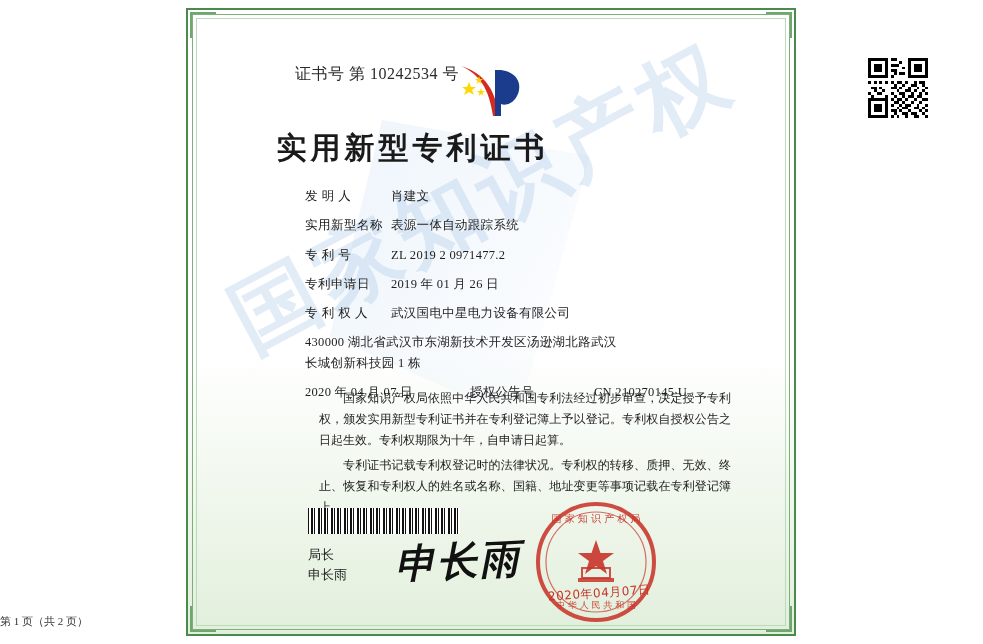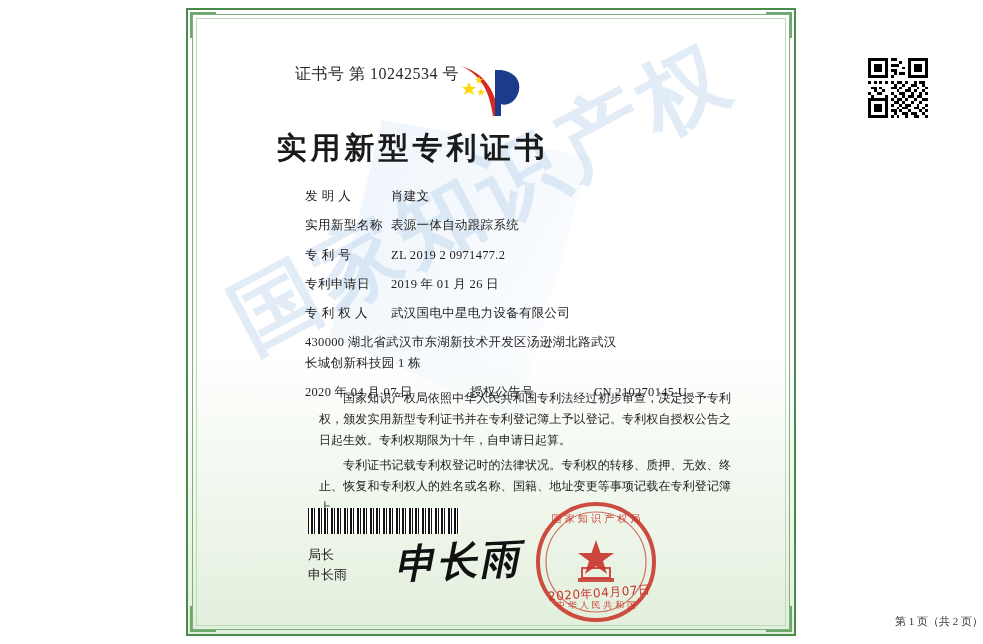--- a/index.html
+++ b/index.html
@@ -238,21 +238,21 @@
     letter-spacing: 0.5px;
     transform: rotate(-4deg);
     font-family: "DejaVu Sans", sans-serif;
   }
 
   .page-footer {
     position: absolute;
     left: 0;
     top: 614px;
     width: 983px;
-    text-align: right;
+    text-align: left;
     font-size: 11px;
     color: #333;
   }
 </style>
 </head>
 <body>
 
 <div id="certificate">
 
   <div class="border-outer"></div>

